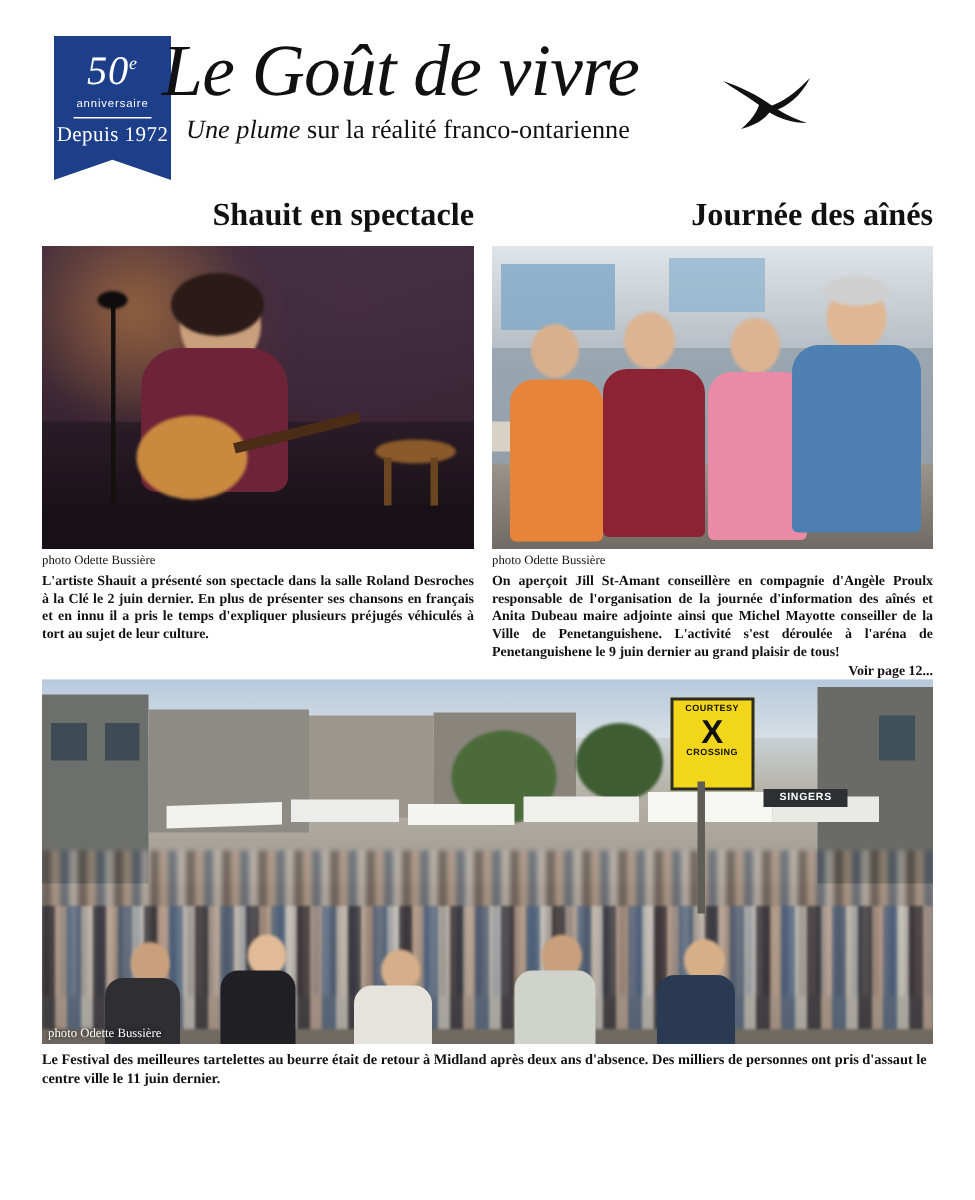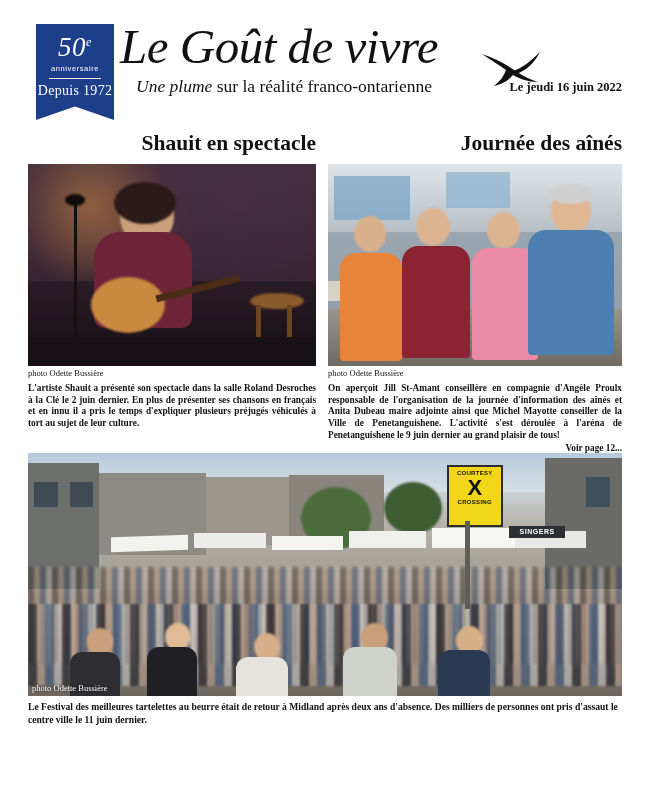--- a/index.html
+++ b/index.html
@@ -66,21 +66,21 @@
     margin: 5px auto 4px auto;
   }
   .anniv-since {
     font-family: "Liberation Serif", serif;
     font-size: 14px;
     letter-spacing: 0.3px;
   }
 
   .title-block {
     position: absolute;
-    left: 92px;
+    left: 80px;
     top: 6px;
     width: 420px;
   }
   .paper-title {
     font-family: "Liberation Serif", serif;
     font-style: italic;
     font-weight: 400;
     font-size: 49px;
     line-height: 1.04;
     letter-spacing: -0.5px;
@@ -227,21 +227,20 @@
       <h1 class="paper-title">Le Goût de vivre</h1>
       <div class="paper-sub"><span class="sub-italic">Une plume</span> <span>sur la réalité franco-ontarienne</span></div>
     </div>
 
     <svg class="bird" viewBox="0 0 62 40" aria-hidden="true">
       <path d="M2 6 C14 10, 26 16, 34 22 C40 26, 46 30, 58 34 C48 34, 40 31, 33 27 C28 33, 22 36, 14 38 C20 33, 24 28, 26 22 C18 16, 9 11, 2 6 Z" fill="#111111"></path>
       <path d="M33 23 C42 20, 50 14, 60 4 C54 16, 45 23, 36 26 Z" fill="#111111"></path>
     </svg>
 
     <div class="issue-info">
-      <div>Le jeudi 16 juin 2022</div>
     </div>
   </div>
 
   <div class="top-row">
 
     <div class="col-left">
       <h2 class="headline h-top">Shauit en spectacle</h2>
 
       <div class="photo ph-shauit">
 

